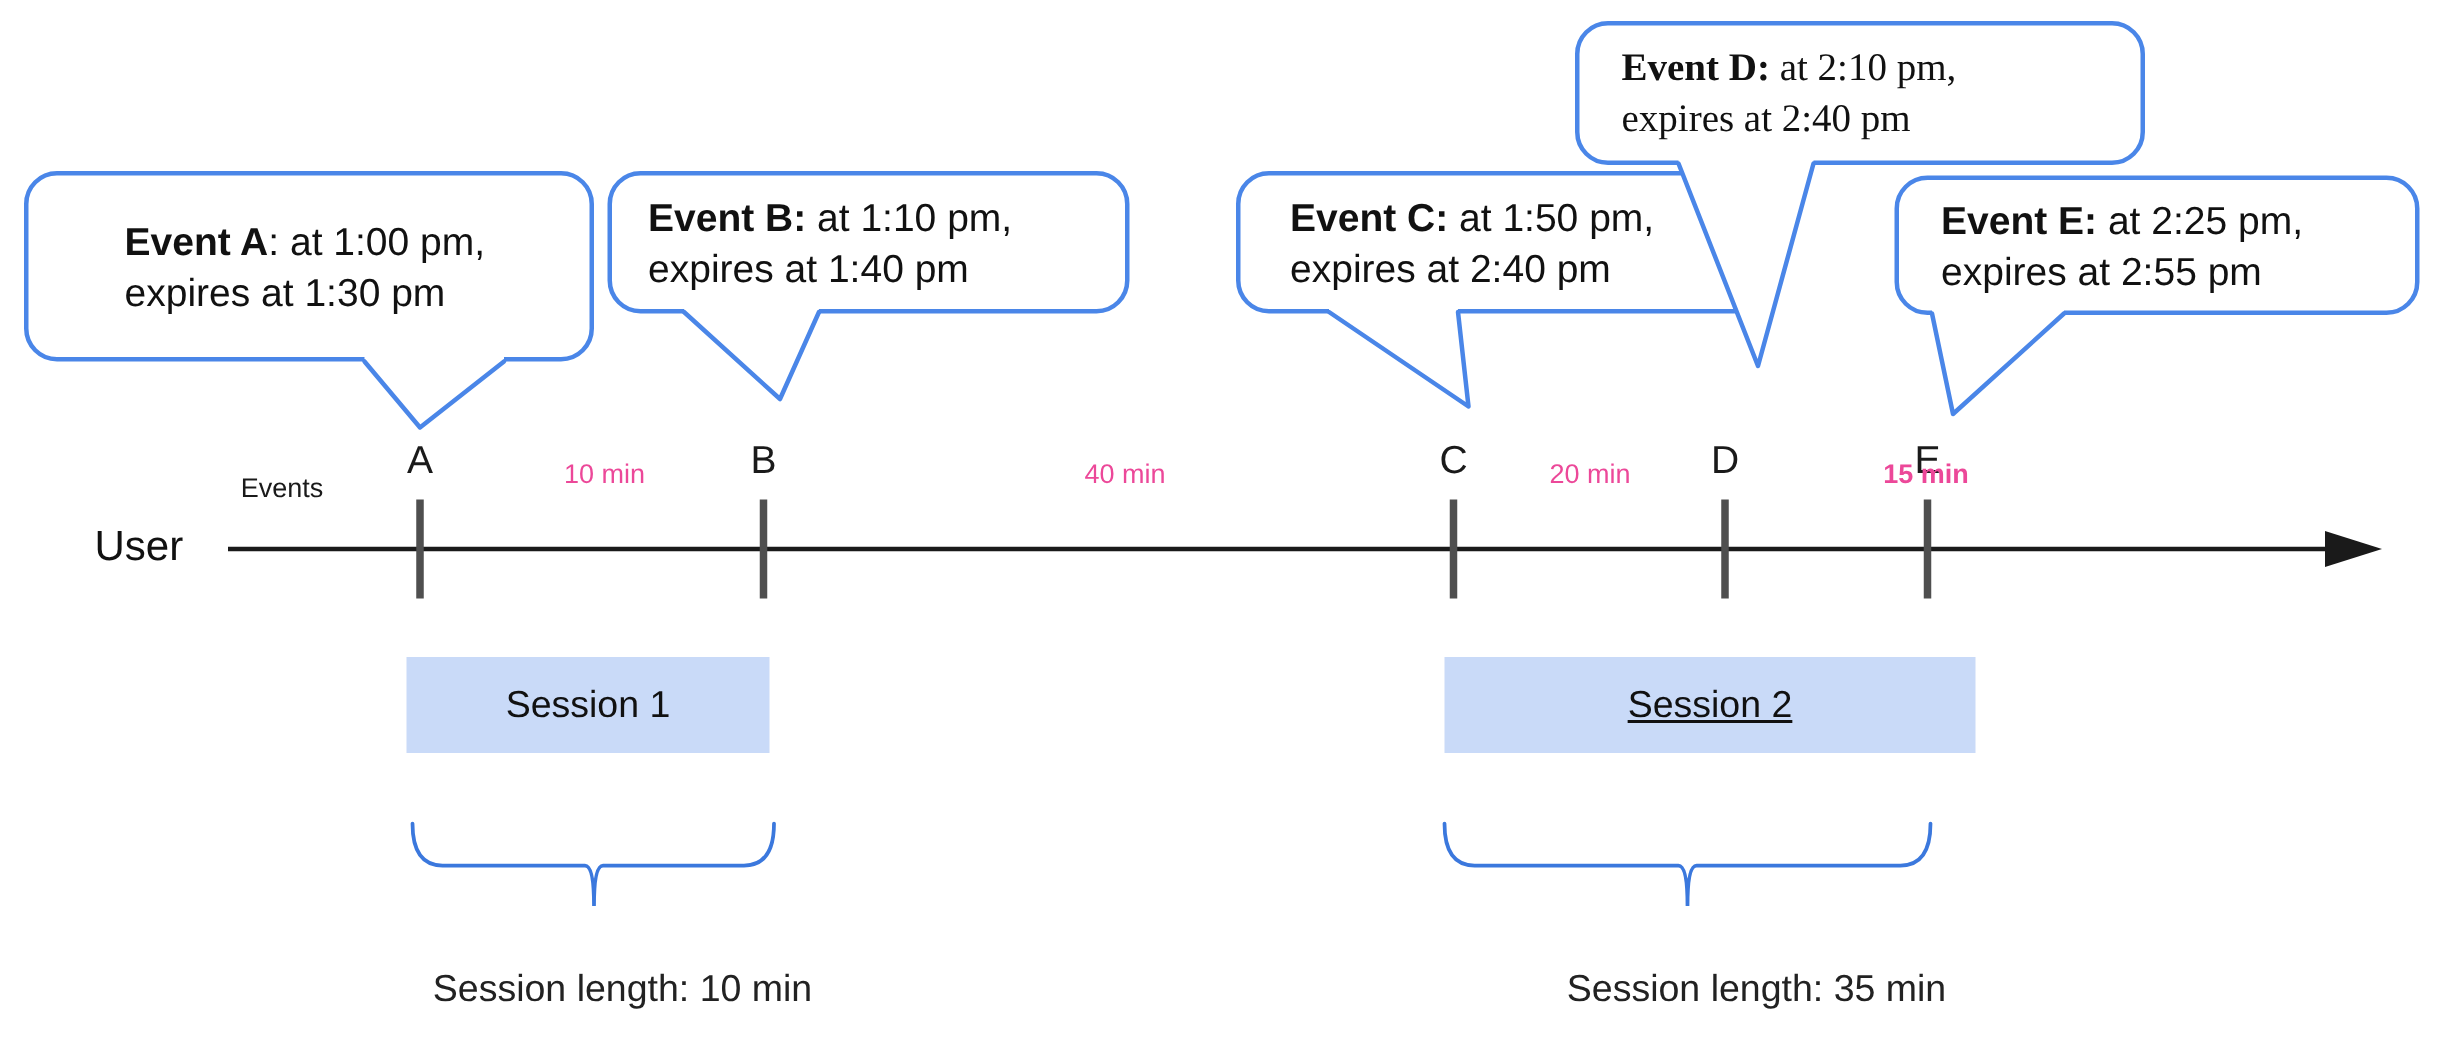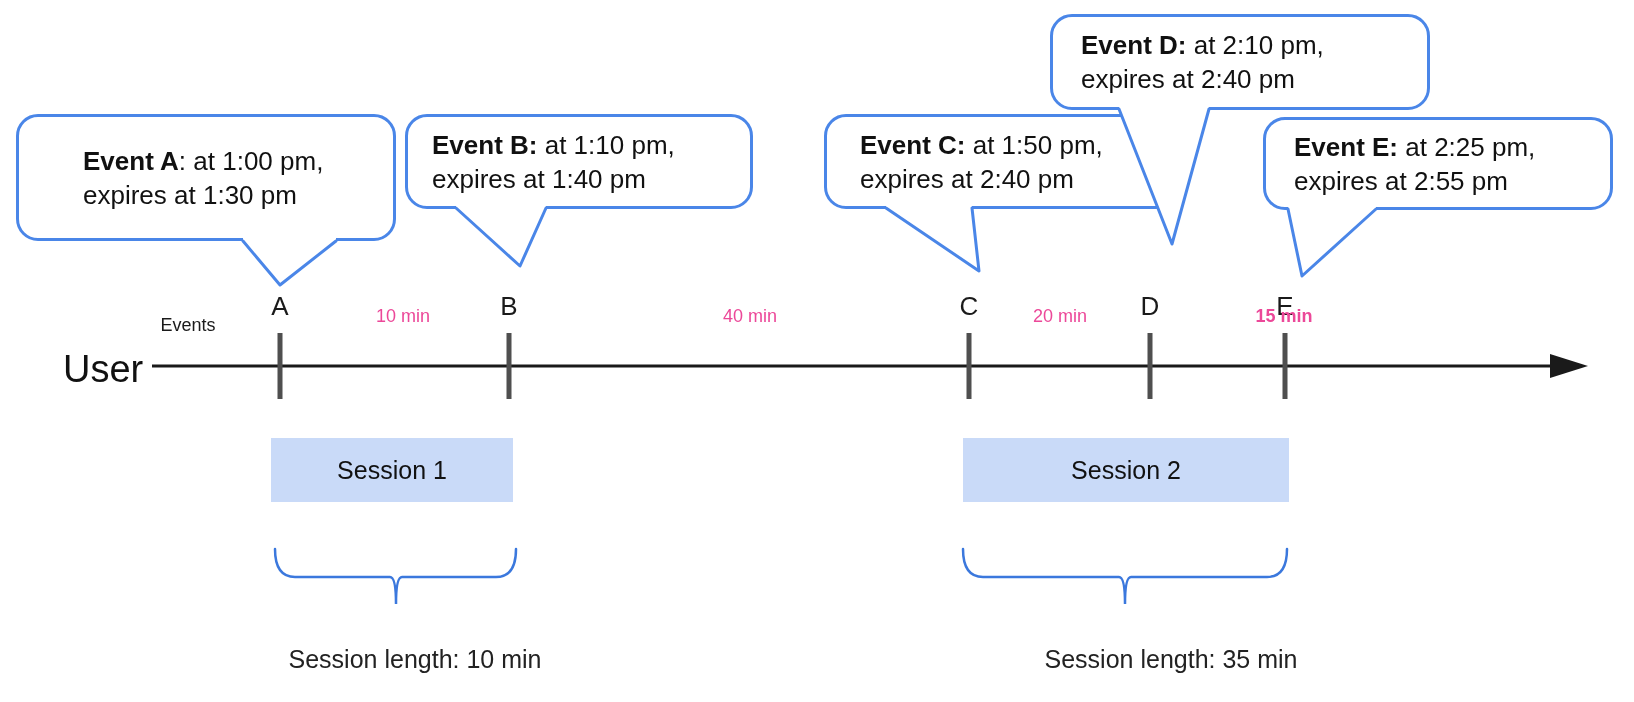--- a/index.html
+++ b/index.html
@@ -11,39 +11,39 @@
   .bubble{
     position:absolute;box-sizing:border-box;background:#ffffff;
     border:3px solid #4a86e8;border-radius:22px;
     display:flex;flex-direction:column;justify-content:center;
     font-size:26px;line-height:34px;color:#111111;z-index:1;
   }
   .bubble .b{font-weight:bold;}
   .bubble-a{left:16px;top:114px;width:380px;height:127px;padding-left:64px;}
   .bubble-b{left:405px;top:114px;width:348px;height:95px;padding-left:24px;}
   .bubble-c{left:824px;top:114px;width:354px;height:95px;padding-left:33px;}
-  .bubble-d{left:1050px;top:14px;width:380px;height:96px;padding-left:28px;}
+  .bubble-d{left:1050px;top:14px;width:380px;height:96px;padding-left:28px;font-family:Liberation Serif, serif;}
   .bubble-e{left:1230px;top:117px;width:350px;height:93px;padding-left:28px;margin-left:33px;}
   
   #overlay{position:absolute;left:0;top:0;width:1634px;height:702px;z-index:2;pointer-events:none;}
   
   .lbl{position:absolute;white-space:nowrap;z-index:3;}
-  .user-label{left:63px;top:348px;font-size:38px;color:#111;}
+  .user-label{left:63px;top:348px;font-size:28px;color:#111;}
   .events-label{left:188px;top:291px;font-size:18px;transform:translateX(-50%);margin-top:24px;}
   .tick-letter{top:291px;font-size:26px;transform:translateX(-50%);}
   .tl-a{left:280px;} .tl-b{left:509px;} .tl-c{left:969px;} .tl-d{left:1150px;} .tl-e{left:1285px;}
   .interval{top:306px;font-size:18px;color:#ec4899;transform:translateX(-50%);}
   .iv-0{left:403px;} .iv-1{left:750px;} .iv-2{left:1060px;} .iv-3{left:1284px;font-weight:bold;}
   
   .session-box{
     position:absolute;top:438px;height:64px;background:#c9daf8;z-index:1;
     display:flex;align-items:center;justify-content:center;font-size:25px;color:#111;
   }
   .sb-1{left:271px;width:242px;}
-  .sb-2{left:963px;width:326px;}
+  .sb-2{left:963px;width:354px;text-decoration:underline;}
   .session-length{top:645px;font-size:25px;color:#222;transform:translateX(-50%);}
   .sl-1{left:415px;} .sl-2{left:1171px;}
 </style>
 </head>
 <body>
 
 <div id="canvas">
 
   <div class="bubble bubble-a">
     <div><span class="b">Event A</span><span>: at 1:00 pm,</span></div>

